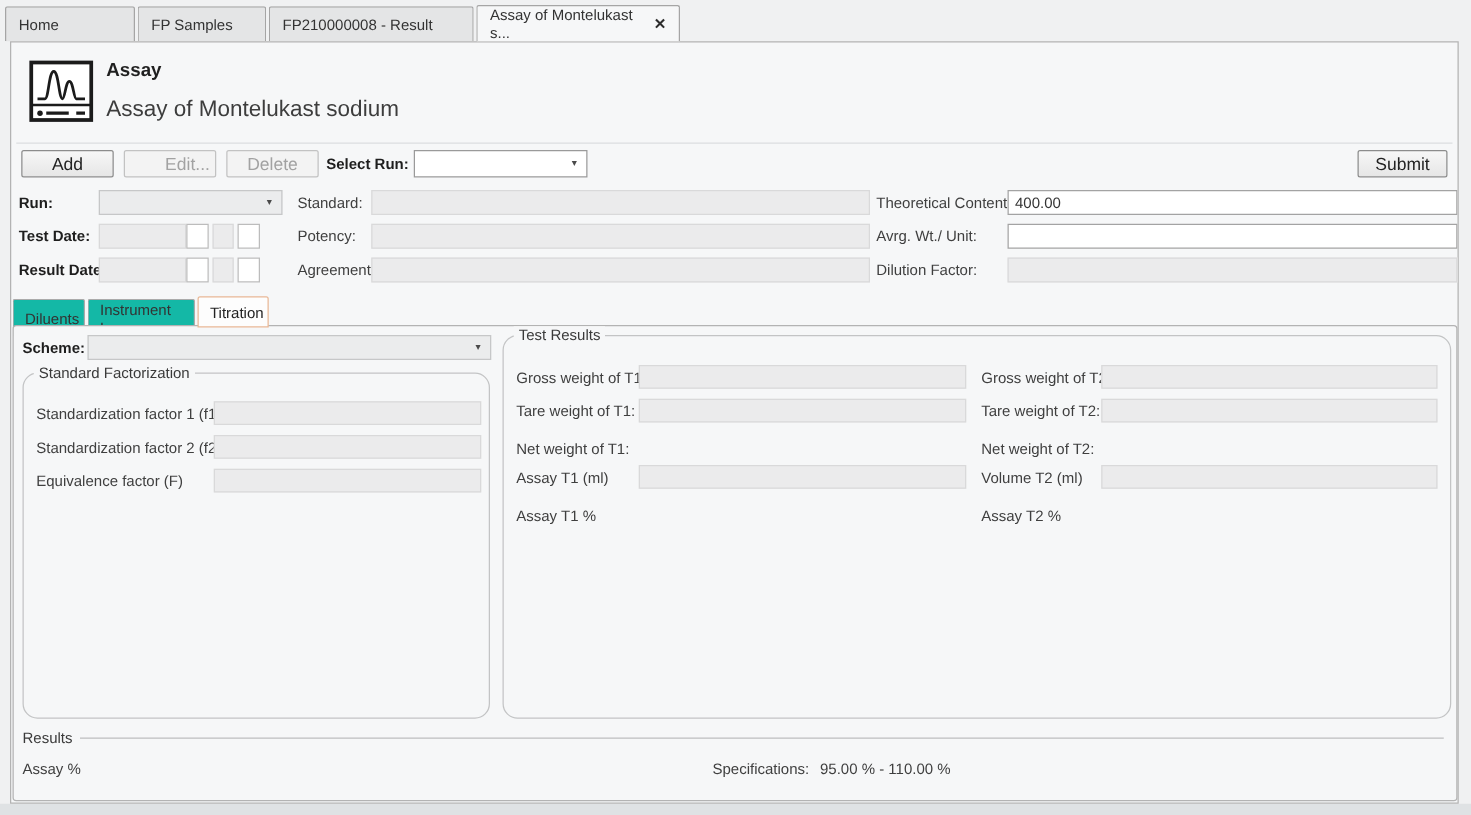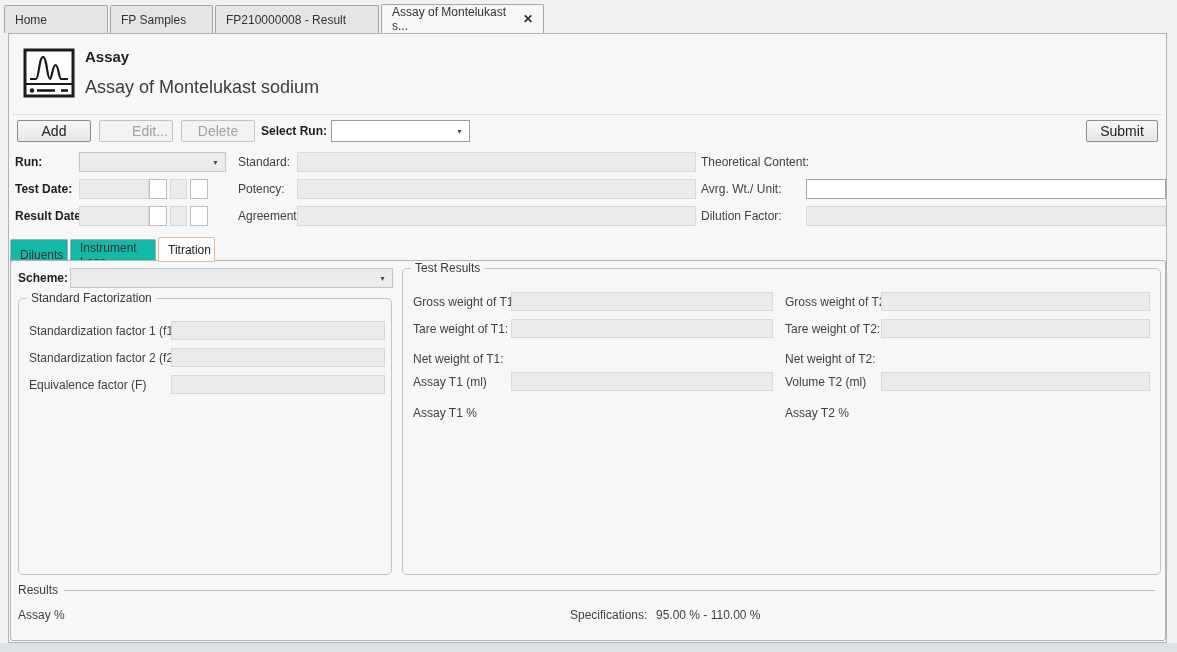--- a/index.html
+++ b/index.html
@@ -91,21 +91,21 @@
     border:1px solid #e9b896; z-index:6; color:#222;
   }
 
   
   #tabpanel {
     position:absolute; left:1px; top:226px; width:1156px; height:381px;
     background:#f6f7f8; border:1px solid #b3b3b3; border-radius:3px; z-index:4;
   }
 
   .groupbox {
-    position:absolute; border:1px solid #c3c4c5; border-radius:5px; background:#f6f7f8;
+    position:absolute; border:1px solid #c3c4c5; border-radius:12px; background:#f6f7f8;
   }
   .gb-legend {
     position:absolute; top:-8px; left:8px; background:#f6f7f8;
     padding:0 4px; color:#3a3a3a; line-height:14px; white-space:nowrap;
   }
 
   #results-line { position:absolute; left:53px; right:10px; top:329px; height:1px; background:#bdbebf; }
   #results-legend { position:absolute; left:7px; top:322px; background:#f6f7f8; padding-right:5px; color:#3a3a3a; }
 </style>
 </head>
@@ -154,20 +154,21 @@
     <button class="btn" style="left:1077px; top:86px; width:72px;">Submit</button>
 
     <div class="lbl b" style="left:6px; top:118px;">Run:</div>
     <div class="combo gray" style="left:70px; top:118px; width:147px;">
       <span></span>
       <span class="arrow">▼</span>
     </div>
     <div class="lbl" style="left:229px; top:118px;">Standard:</div>
     <input class="inp dis" style="left: 288px; top: 118px; width: 399px;" value="">
     <div class="lbl" style="left:692px; top:118px;">Theoretical Content:</div>
+    <input class="inp" style="left: 797px; top: 118px; width: 360px;" value="400.00">
 
     <div class="lbl b" style="left:6px; top:145px;">Test Date:</div>
     <div class="datefield" style="left:70px; top:145px;">
       <div class="df-gray" style="width:70px;"></div>
       <div class="df-white" style="width:18px;"></div>
       <div class="df-gap"></div>
       <div class="df-gray" style="width:17px;"></div>
       <div class="df-gap"></div>
       <div class="df-white" style="width:18px;"></div>
     </div>

